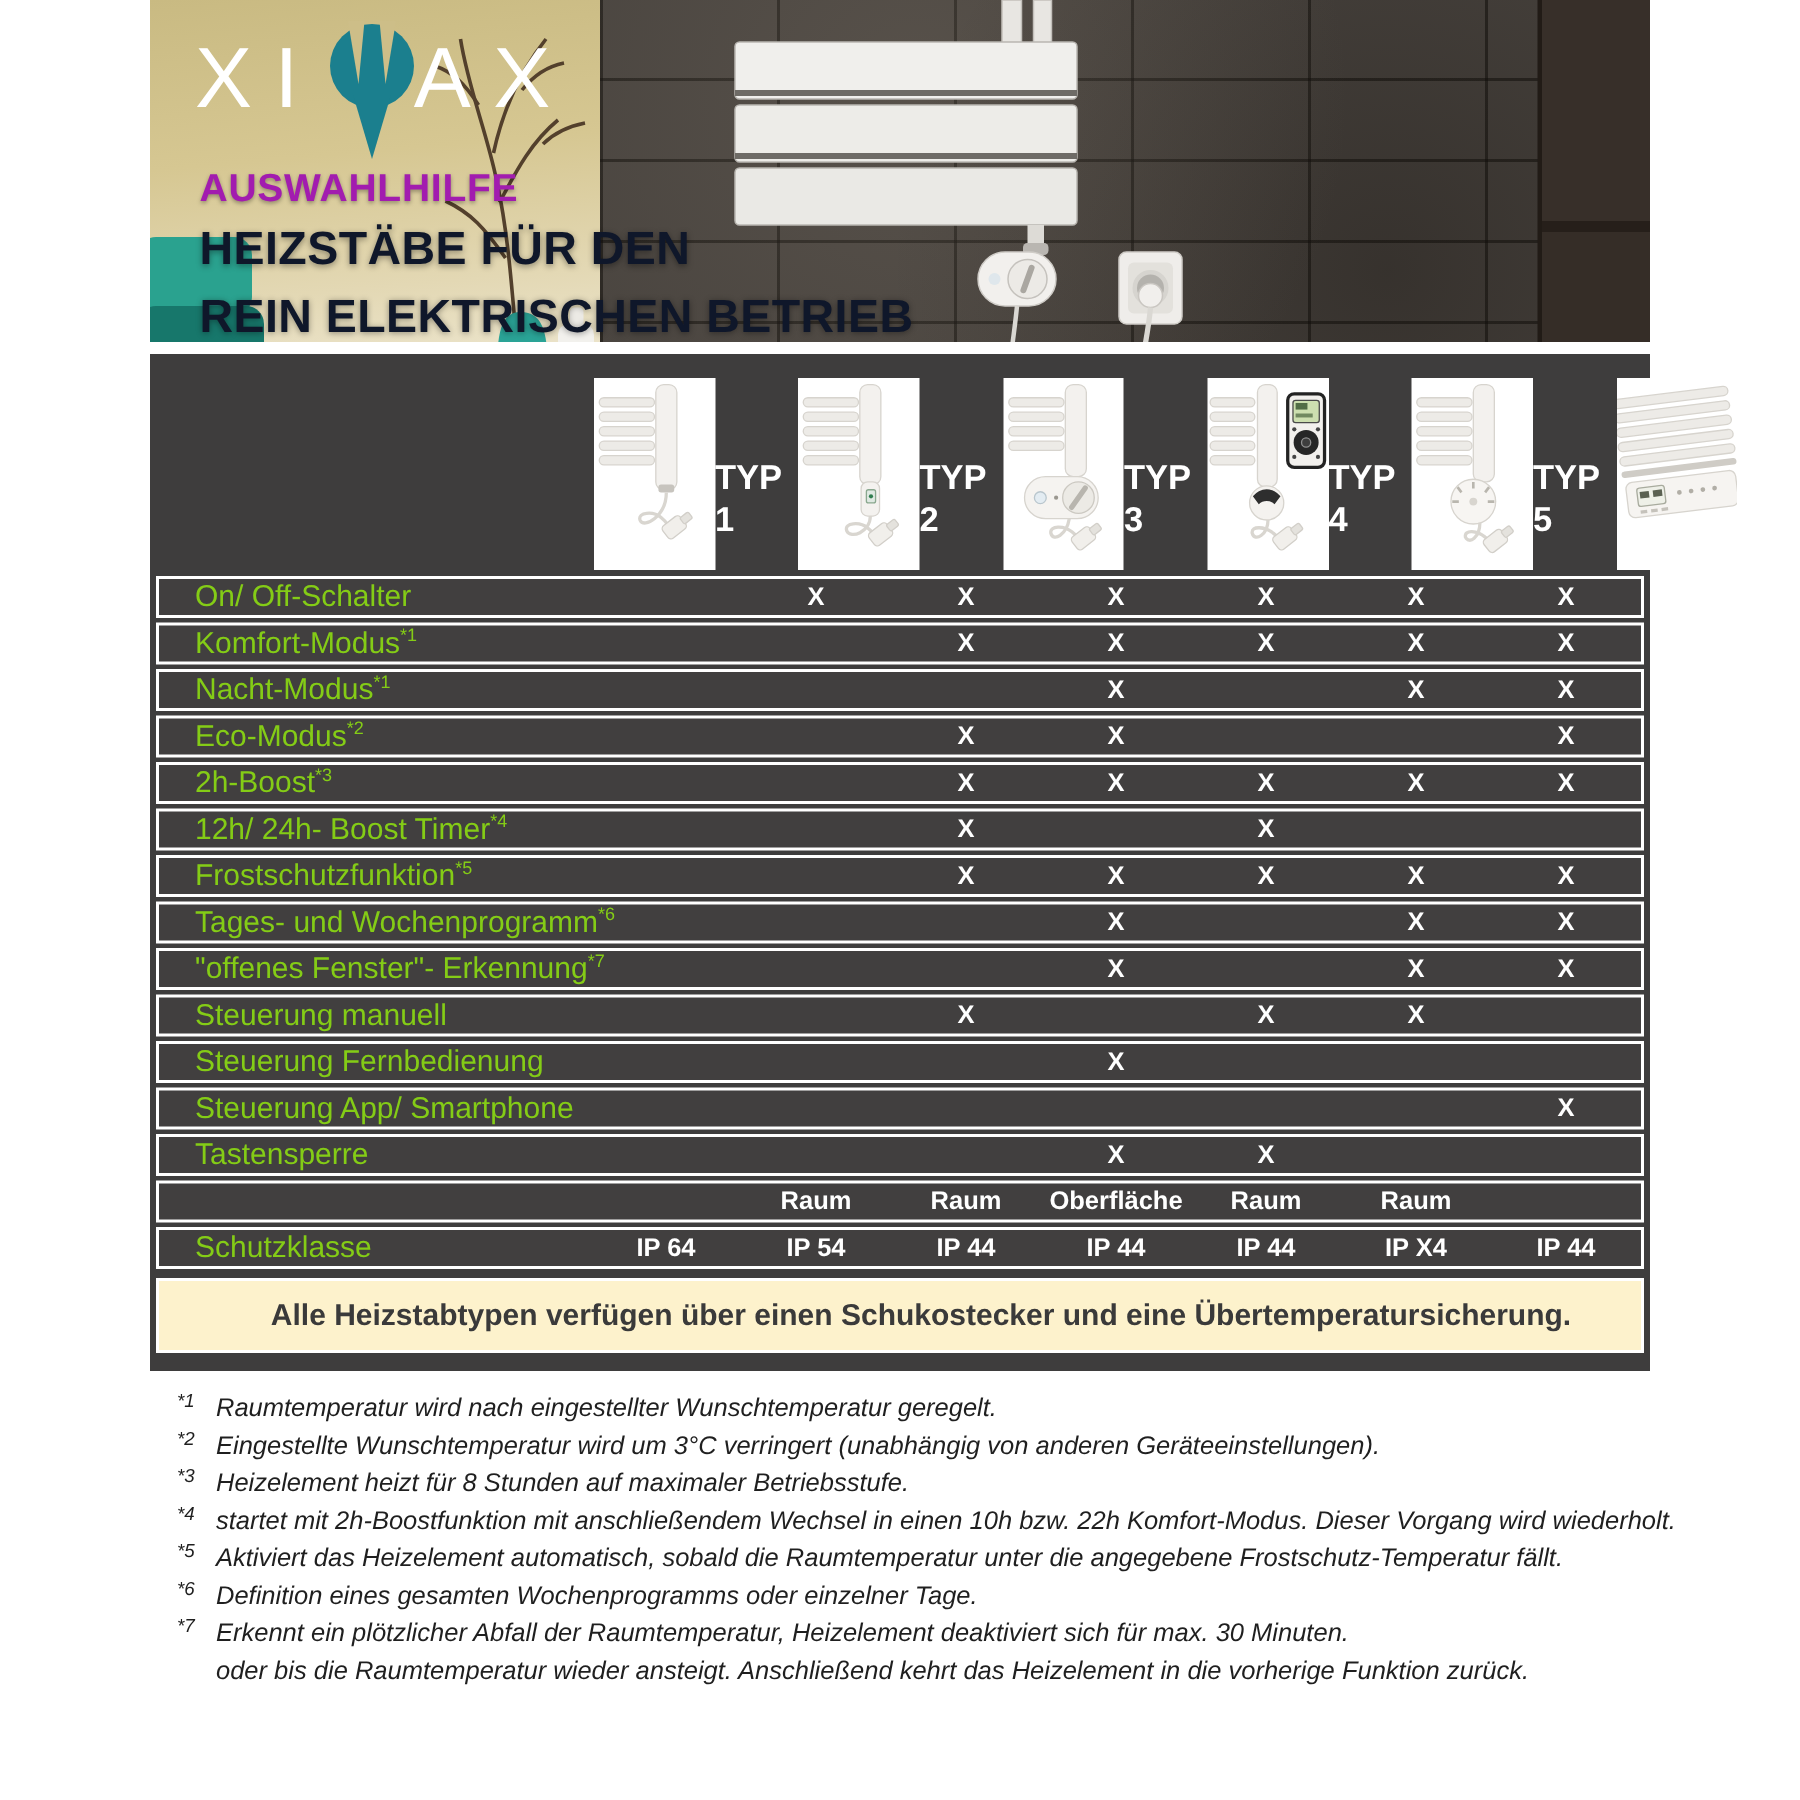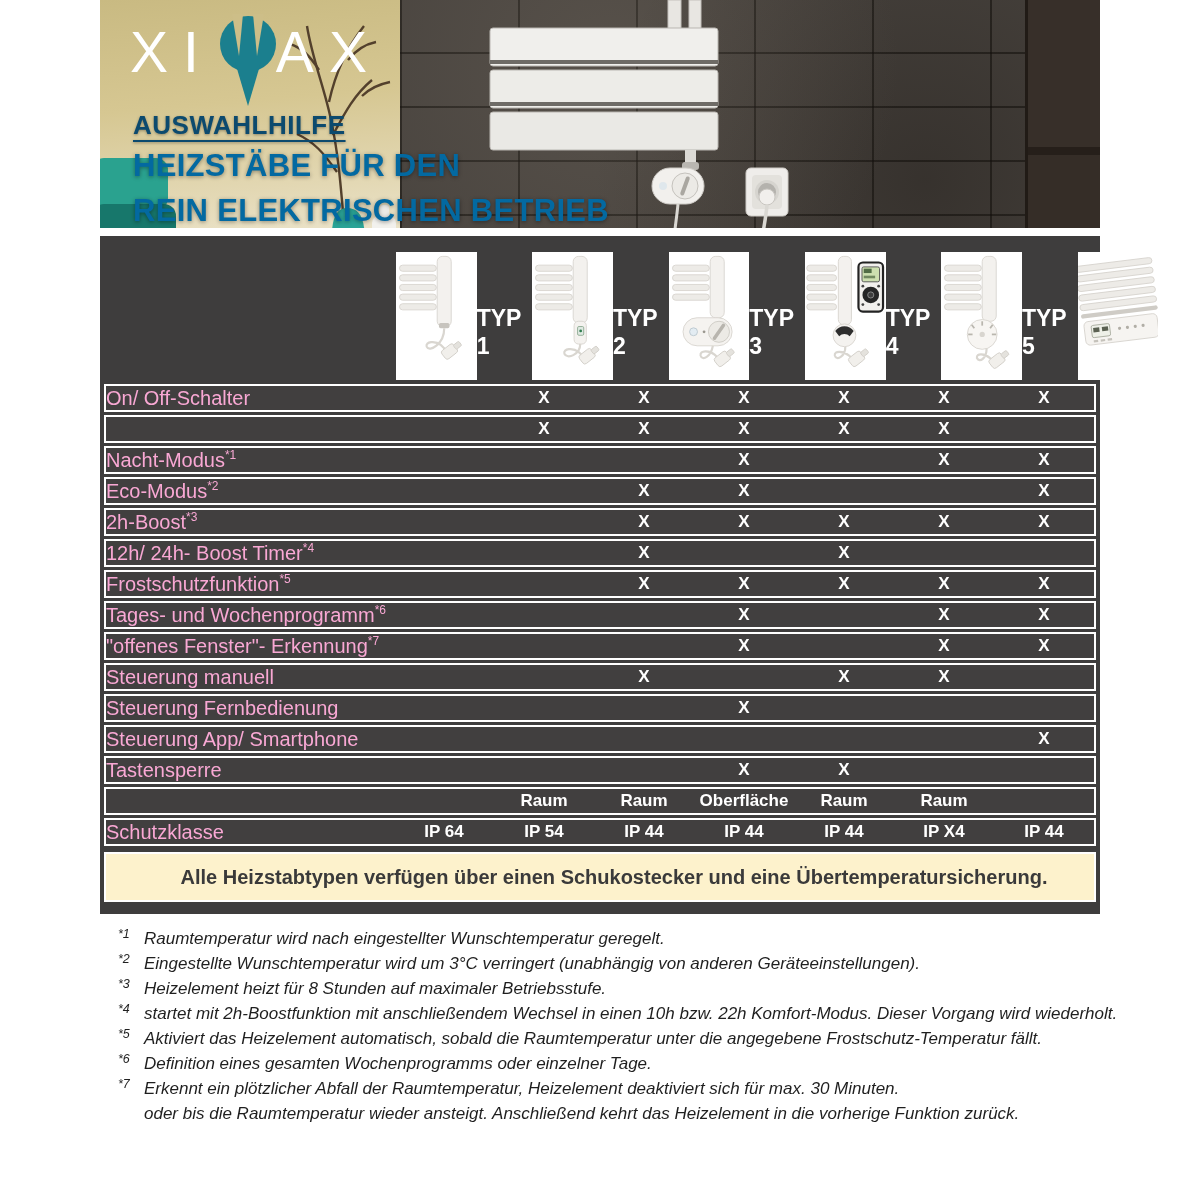--- a/index.html
+++ b/index.html
@@ -17,38 +17,38 @@
       linear-gradient(90deg,rgba(16,13,10,.55) 2px,transparent 2px),
       linear-gradient(0deg,rgba(16,13,10,.55) 2px,transparent 2px);
     background-size:auto,auto,118px 54px,118px 54px;}
   .hero-cabinet{position:absolute;right:0;top:0;width:72px;height:258px;
     background:linear-gradient(180deg,#372f29 0 57%,#261f1a 57% 60%,#352d27 60% 100%);
     border-left:3px solid #211b16;}
   .hero-svg{position:absolute;left:0;top:0;}
   .logo{position:absolute;left:30px;top:12px;display:flex;align-items:flex-start;color:#fff;
     font-size:57px;letter-spacing:15px;font-weight:400;line-height:80px;}
   .logo .mark{margin:2px -4px 0 2px;}
-  .eyebrow{position:absolute;left:33px;top:110px;color:#0c4a6e;font-weight:bold;font-size:26px;
-    letter-spacing:.5px;text-decoration:underline;text-underline-offset:6px;text-decoration-thickness:2px;
+  .eyebrow{position:absolute;left:33px;top:110px;color:#a21caf;font-weight:bold;font-size:26px;
+    letter-spacing:.5px;text-underline-offset:6px;text-decoration-thickness:2px;
     text-shadow:0 1px 3px rgba(0,0,0,.35);}
-  .h-title{position:absolute;left:33px;color:#0369a1;font-weight:bold;font-size:31px;letter-spacing:.3px;
+  .h-title{position:absolute;left:33px;color:#0f172a;font-weight:bold;font-size:31px;letter-spacing:.3px;
     text-shadow:0 1px 4px rgba(0,0,0,.4);white-space:nowrap;}
   .h-title.l1{top:148px;}
   .h-title.l2{top:193px;}
 
   
   .sheet{margin-top:8px;background:#3e3d3d;padding:16px 4px 12px 4px;}
   .cols{display:grid;grid-template-columns:292px repeat(7,1fr);}
   .colcell{display:flex;flex-direction:row;align-items:center;}
   .tile{width:92px;height:128px;background:#ffffff;display:block;}
   .collabel{color:#fff;font-weight:bold;font-size:23px;margin-top:6px;height:30px;line-height:28px;}
   .rows{margin-top:4px;}
   .frow{display:grid;grid-template-columns:288px repeat(7,1fr);border:2px solid #fff;
     background:#413f3f;margin-top:3px;height:24px;align-items:center;}
-  .flabel{color:#f9a8d4;font-size:20px;line-height:24px;padding-left:0;white-space:nowrap;}
+  .flabel{color:#84cc16;font-size:20px;line-height:24px;padding-left:24px;white-space:nowrap;}
   .flabel sup{font-size:12px;line-height:0;}
   .fcell{text-align:center;color:#fff;font-weight:bold;font-size:17px;line-height:24px;white-space:nowrap;}
   .banner{margin-top:6px;border:2px solid #fff;background:#fdf2cc;height:46px;display:flex;
     align-items:center;justify-content:center;color:#3a3a3a;font-weight:bold;font-size:20px;padding-left:28px;}
 
   
   .notes{margin:12px 0 0 18px;color:#1f1f1f;font-style:italic;font-size:17px;}
   .note{display:flex;line-height:25px;}
   .note .mk{width:26px;flex:0 0 26px;font-size:12.5px;position:relative;top:-4px;font-style:italic;}
   .note .txt{white-space:nowrap;}
@@ -314,20 +314,21 @@
           <div class="flabel">On/ Off-Schalter</div>
           <div class="fcell"></div>
           <div class="fcell">X</div>
           <div class="fcell">X</div>
           <div class="fcell">X</div>
           <div class="fcell">X</div>
           <div class="fcell">X</div>
           <div class="fcell">X</div>
         </div>
         <div class="frow">
+          <div class="flabel">Komfort-Modus<sup>*1</sup></div>
           <div class="fcell"></div>
           <div class="fcell"></div>
           <div class="fcell">X</div>
           <div class="fcell">X</div>
           <div class="fcell">X</div>
           <div class="fcell">X</div>
           <div class="fcell">X</div>
         </div>
         <div class="frow">
           <div class="flabel">Nacht-Modus<sup>*1</sup></div>

